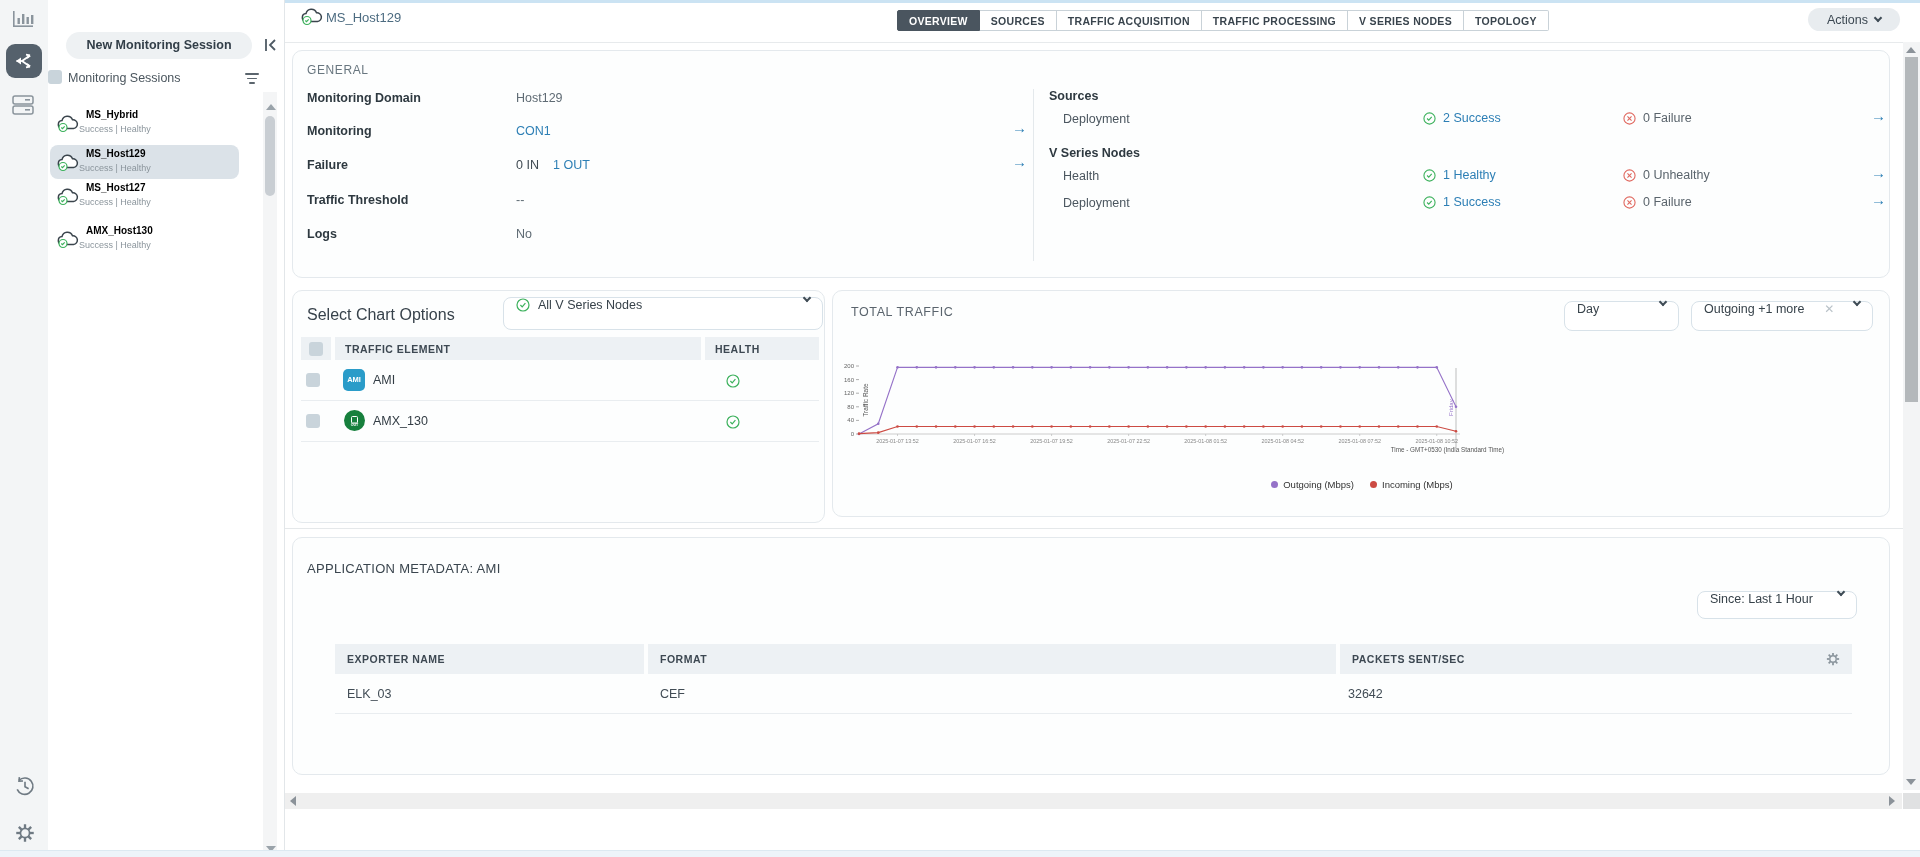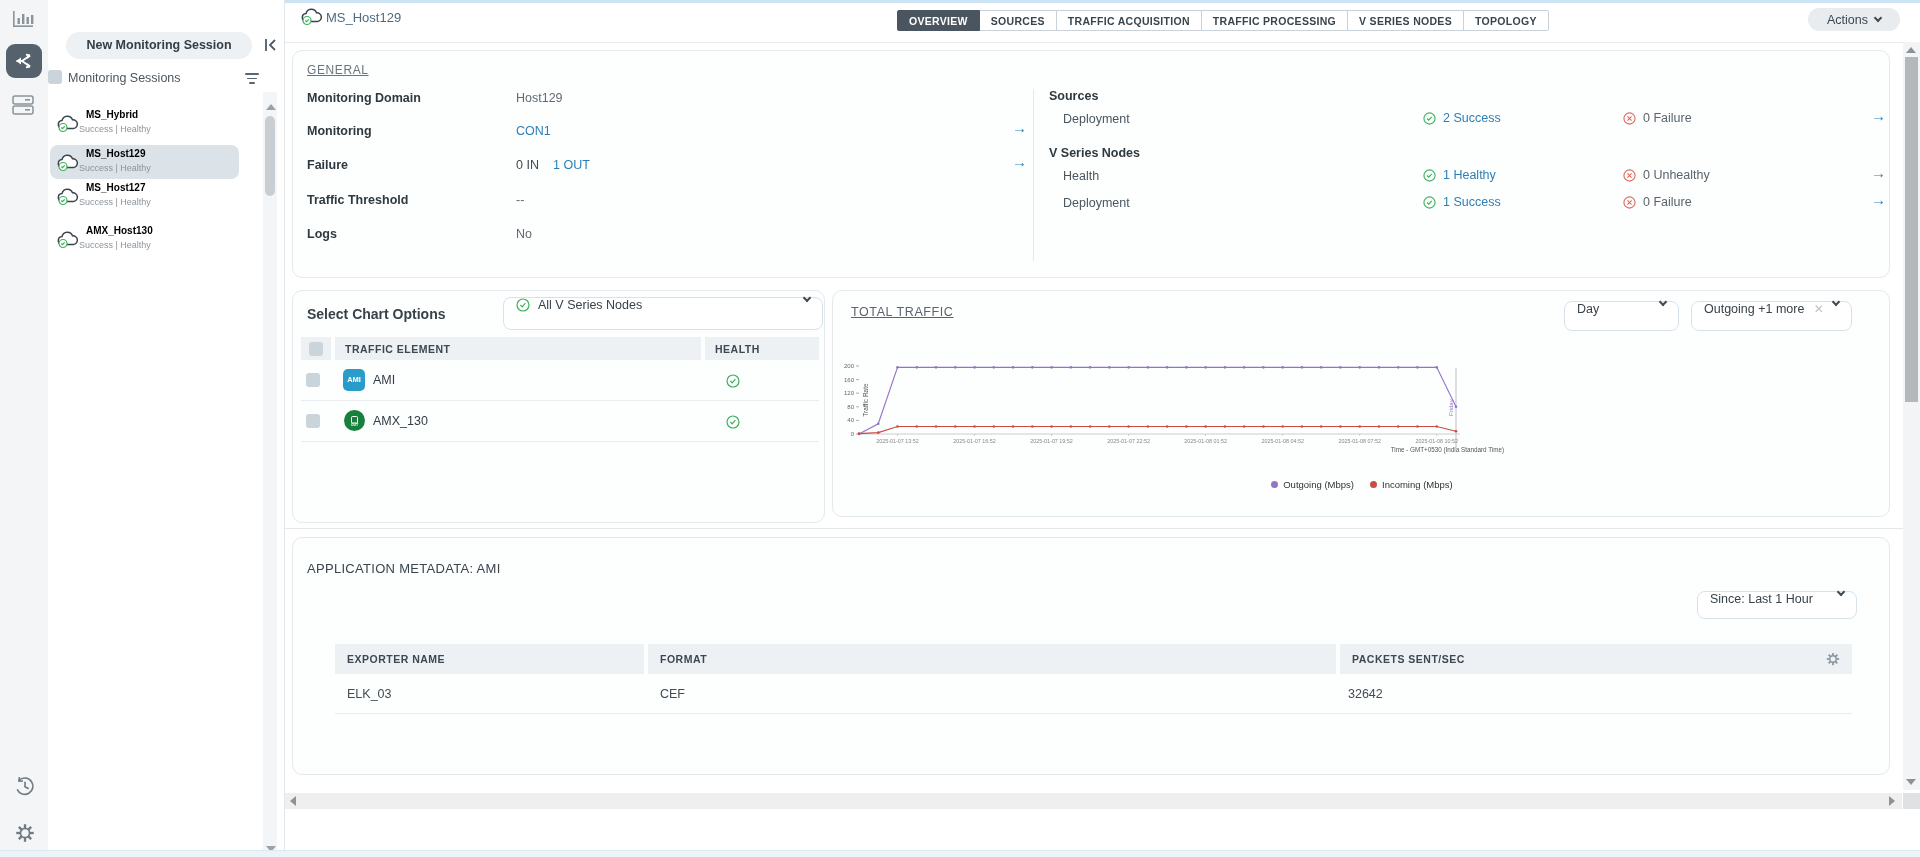--- a/index.html
+++ b/index.html
@@ -37,51 +37,51 @@
   #tabs { position:absolute; left:612px; top:10px; display:flex; height:21px; }
   .tab { border:1px solid #c9d2d8; border-left:none; background:#fff; color:#39444d; font-size:10.5px; font-weight:bold; letter-spacing:.3px; padding:0 11px; line-height:20px; white-space:nowrap; }
   .tab:first-child { border-left:1px solid #c9d2d8; border-radius:2px 0 0 2px; }
   .tab:last-child { border-radius:0 2px 2px 0; }
   .tab.active { background:#4a555f; color:#fff; border-color:#4a555f; }
   #actions-btn { position:absolute; left:1523px; top:8px; width:92px; height:23px; background:#e8ecef; border-radius:12px; color:#3c4852; font-size:12.5px; display:flex; align-items:center; justify-content:center; gap:7px; }
   .chev { width:6px; height:6px; border-right:2px solid #3f4c56; border-bottom:2px solid #3f4c56; transform:rotate(45deg); display:inline-block; margin-top:-3px; }
   
   .panel { position:absolute; background:#fdfefe; border:1px solid #e4e9ed; border-radius:10px; }
   #p-general { left:7px; top:50px; width:1598px; height:228px; }
-  .cap { font-size:12px; color:#68767f; letter-spacing:.6px;text-decoration:underline; }
+  .cap { font-size:12px; color:#68767f; letter-spacing:.6px; }
   .g-row-label { position:absolute; left:14px; font-size:12.5px; font-weight:bold; color:#2e3940; }
   .g-val { position:absolute; left:223px; font-size:12.5px; color:#5f6b74; }
   .link { color:#2d7fb5; }
   .g-arrow { position:absolute; left:719px; font-size:15px; color:#2d7fb5; font-weight:bold; }
   #g-divider { position:absolute; left:740px; top:38px; width:1px; height:172px; background:#e4e9ec; }
   .g-head { position:absolute; left:756px; font-size:12.5px; font-weight:bold; color:#2e3940; }
   .g-sub { position:absolute; left:770px; font-size:12.5px; color:#4b565f; }
   .st { position:absolute; font-size:12.5px; display:flex; align-items:center; gap:7px; }
   .st.ok { left:1130px; color:#2d7fb5; }
   .st.fail { left:1330px; color:#5a646c; }
   .g-arrow2 { position:absolute; left:1578px; font-size:15px; color:#2d7fb5; font-weight:bold; }
   
   #p-options { left:7px; top:290px; width:533px; height:233px; }
-  #sco-label { position:absolute; left:14px; top:15px; font-size:14px; color:#37424b;font-weight:bold; }
+  #sco-label { position:absolute; left:14px; top:15px; font-size:16px; color:#37424b; }
   .select { border:1px solid #d8e2e9; border-radius:8px; background:#fff; display:flex; align-items:flex-start; font-size:12.5px; color:#37424a; }
   #sco-select { position:absolute; left:210px; top:6px; width:320px; height:33px; padding:0 12px; gap:8px; }
   #sco-select .chev, #day-select .chev, #ser-select .chev, #since-select .chev { margin-left:auto; }
   .thead { position:absolute; display:flex; gap:4px; }
   .th { background:#edf1f4; font-size:10.5px; font-weight:bold; color:#3d4852; letter-spacing:.5px; display:flex; align-items:center; }
   #opt-head { left:8px; top:46px; width:518px; height:23px; }
   .trow { position:absolute; left:8px; width:518px; height:41px; border-bottom:1px solid #e9edf0; }
   .badge-ami { position:absolute; left:42px; top:9px; width:22px; height:22px; border-radius:5px; background:#2a9cc9; color:#fff; font-size:7.5px; font-weight:bold; text-align:center; line-height:22px; }
   .badge-amx { position:absolute; left:43px; top:9px; width:21px; height:21px; border-radius:50%; background:#17803d; display:flex; flex-direction:column; align-items:center; justify-content:center; }
   .row-name { position:absolute; left:72px; top:13px; font-size:12.5px; color:#333d45; }
   .row-health { position:absolute; left:425px; top:14px; }
   
   #p-chart { left:547px; top:290px; width:1058px; height:227px; }
   #tt-title { position:absolute; left:18px; top:14px; font-size:12.5px; color:#5a646d; }
   #day-select { position:absolute; left:731px; top:10px; width:115px; height:30px; padding:0 12px; }
-  #ser-select { position:absolute; left:858px; top:10px; width:161px; height:30px; padding:0 12px; gap:8px; }
+  #ser-select { position:absolute; left:858px; top:10px; width:182px; height:30px; padding:0 12px; gap:8px; }
   #ser-x { color:#b9c2c8; font-size:12px; margin-left:auto; }
   #legend { position:absolute; left:0; top:188px; width:1058px; display:flex; justify-content:center; gap:16px; font-size:9.5px; color:#333; }
   .leg-item { display:flex; align-items:center; gap:5px; }
   .leg-dot { width:7px; height:7px; border-radius:50%; }
   
   #p-meta { left:7px; top:537px; width:1598px; height:238px; }
   #meta-title { position:absolute; left:14px; top:23px; font-size:13px; color:#3a454e; letter-spacing:.3px; }
   #since-select { position:absolute; left:1404px; top:53px; width:160px; height:28px; padding:0 12px; gap:8px; }
   #meta-head { left:42px; top:106px; width:1517px; height:30px; }
   .mth { padding-left:12px; }

